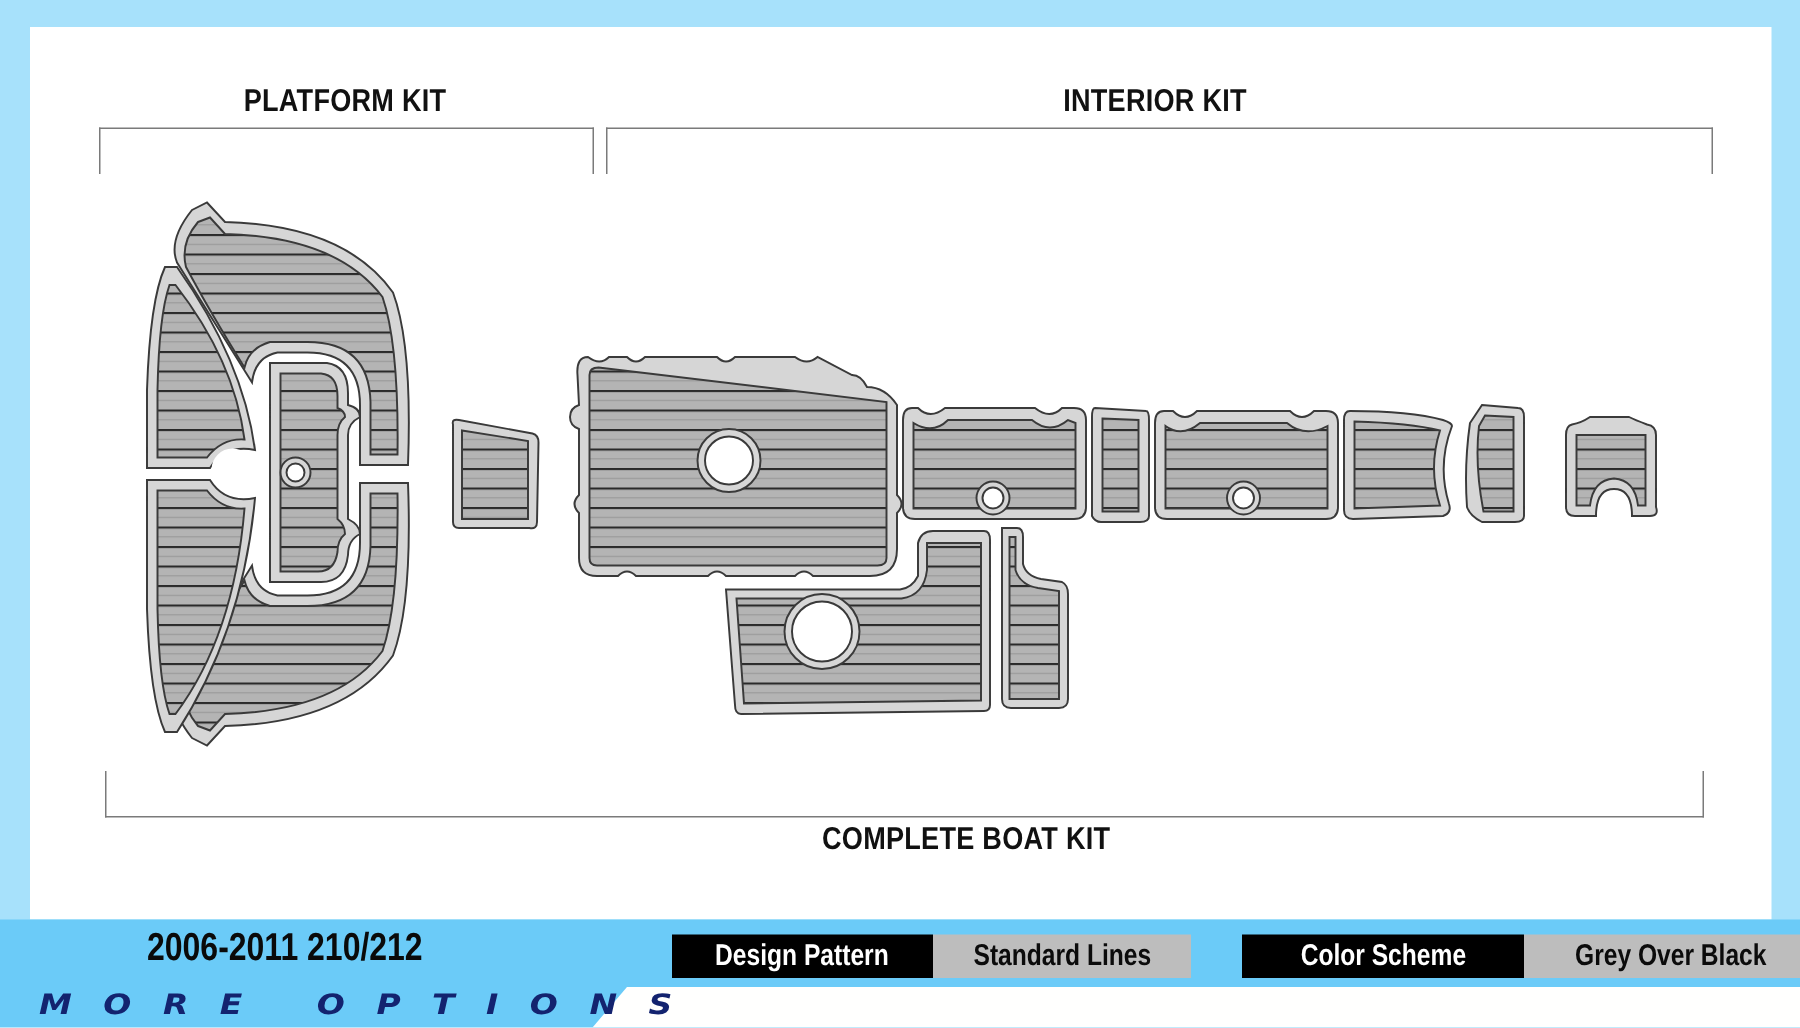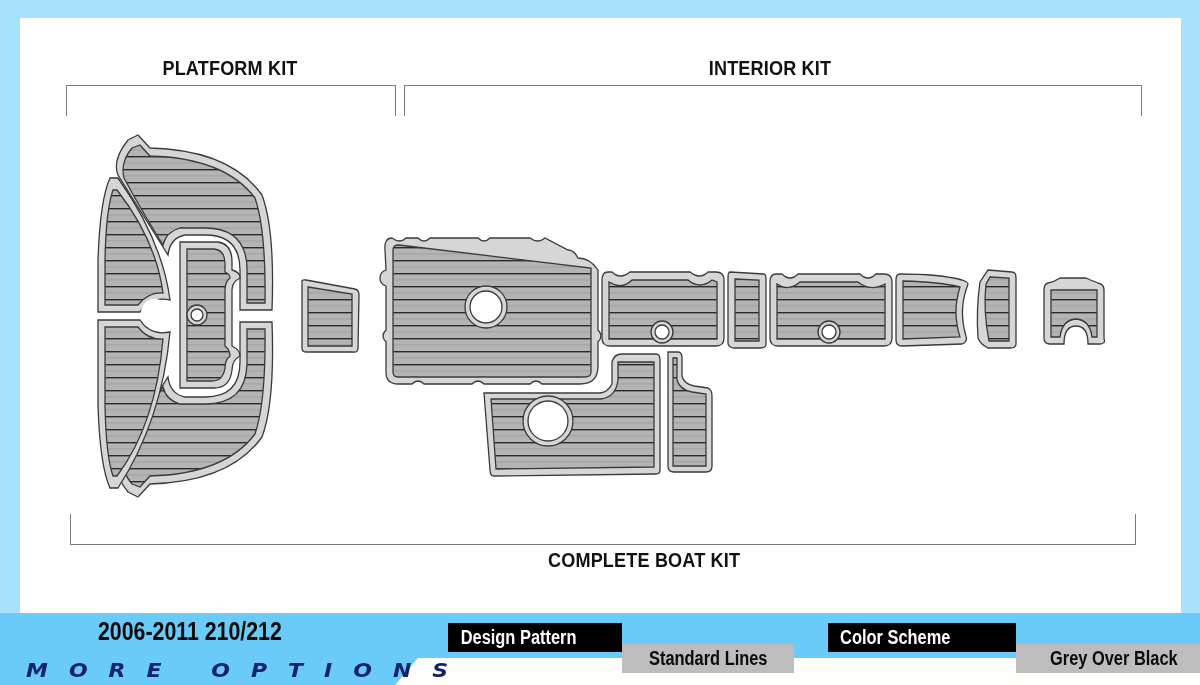--- a/index.html
+++ b/index.html
@@ -38,28 +38,27 @@
   }
   .more-options {
     position: absolute; left: 26px; top: 658px;
     font-family: "DejaVu Sans", sans-serif; font-size: 22px; font-style: italic;
     color: #13236f; letter-spacing: 21px; white-space: nowrap; font-weight: bold;
     transform: scaleY(0.85);
   }
   .opt-group { position: absolute; top: 623px; height: 29px; display: flex; }
   .opt-key {
     background: #000; color: #fff; font-weight: bold; font-size: 20px;
-    display: flex; align-items: center; justify-content: flex-start; height: 29px;
+    display: flex; align-items: center; justify-content: center; height: 29px;
     font-family: "Liberation Sans", sans-serif;
   }
   .opt-val {
     background: #bdbdbd; color: #0b0b0b; font-weight: bold; font-size: 20px;
     display: flex; align-items: center; justify-content: center; height: 29px;
     font-family: "Liberation Sans", sans-serif;
-    margin-top: 21px;
   }
   .opt-key span, .opt-val span { display: inline-block; transform: scaleX(0.82); white-space: nowrap; }
 </style>
 </head>
 <body>
 
 <div class="panel"></div>
 
 <div class="kit-title" style="left:130px; top:56px; width:200px;">PLATFORM KIT</div>
 <div class="bracket-top" style="left:66px; top:85px; width:328px;"></div>

